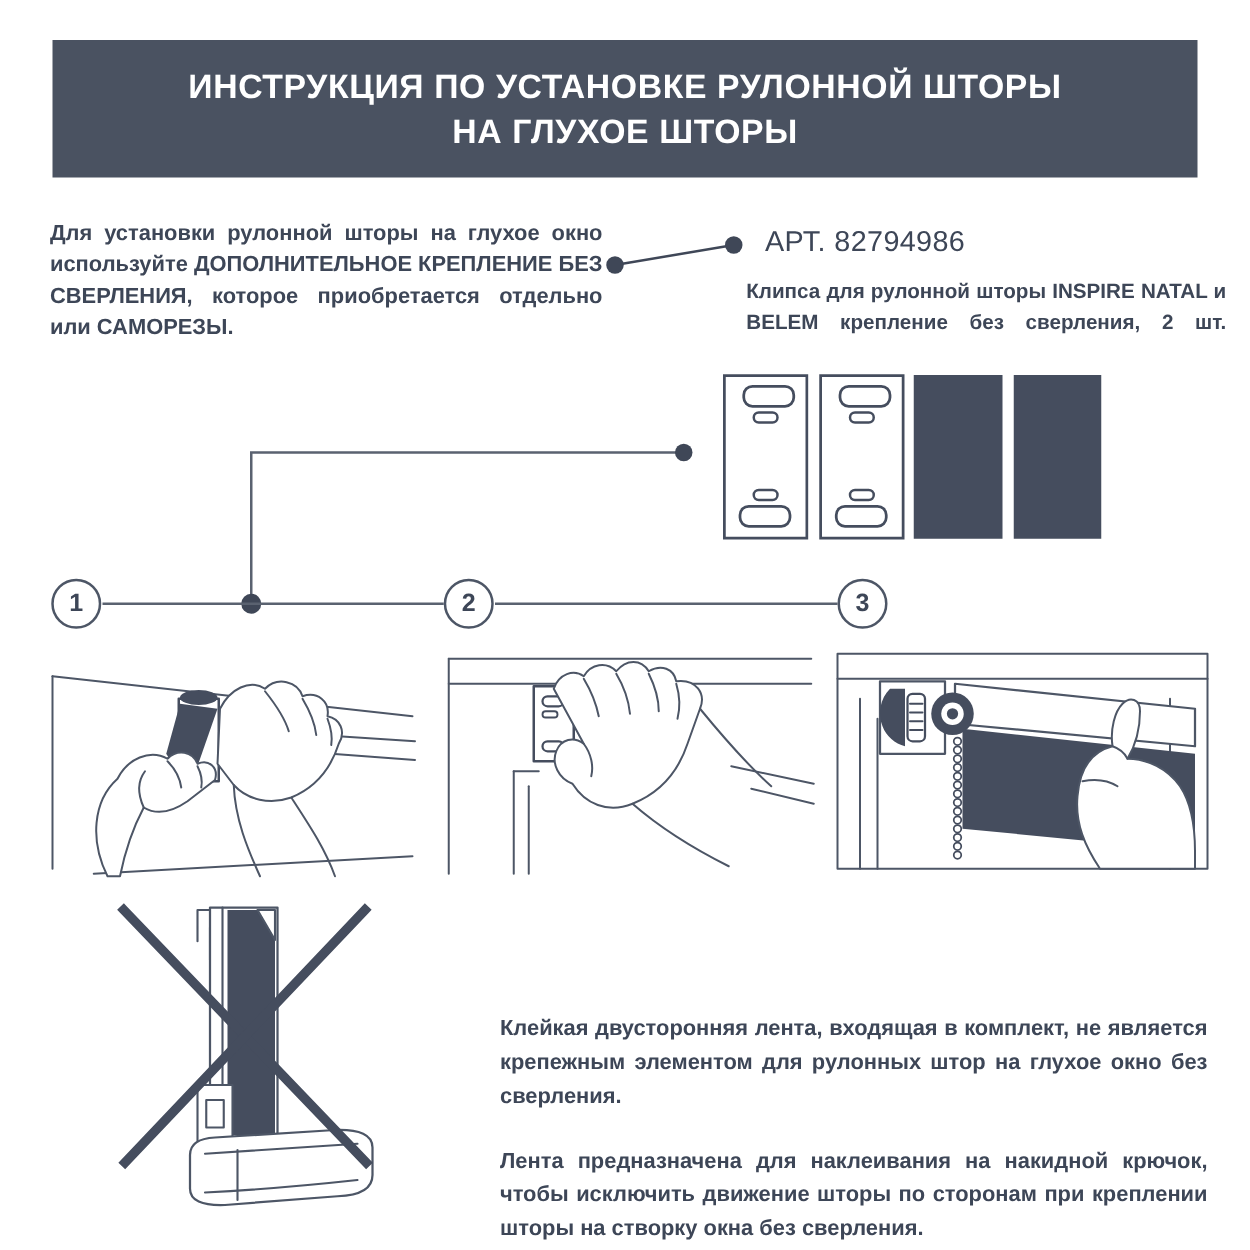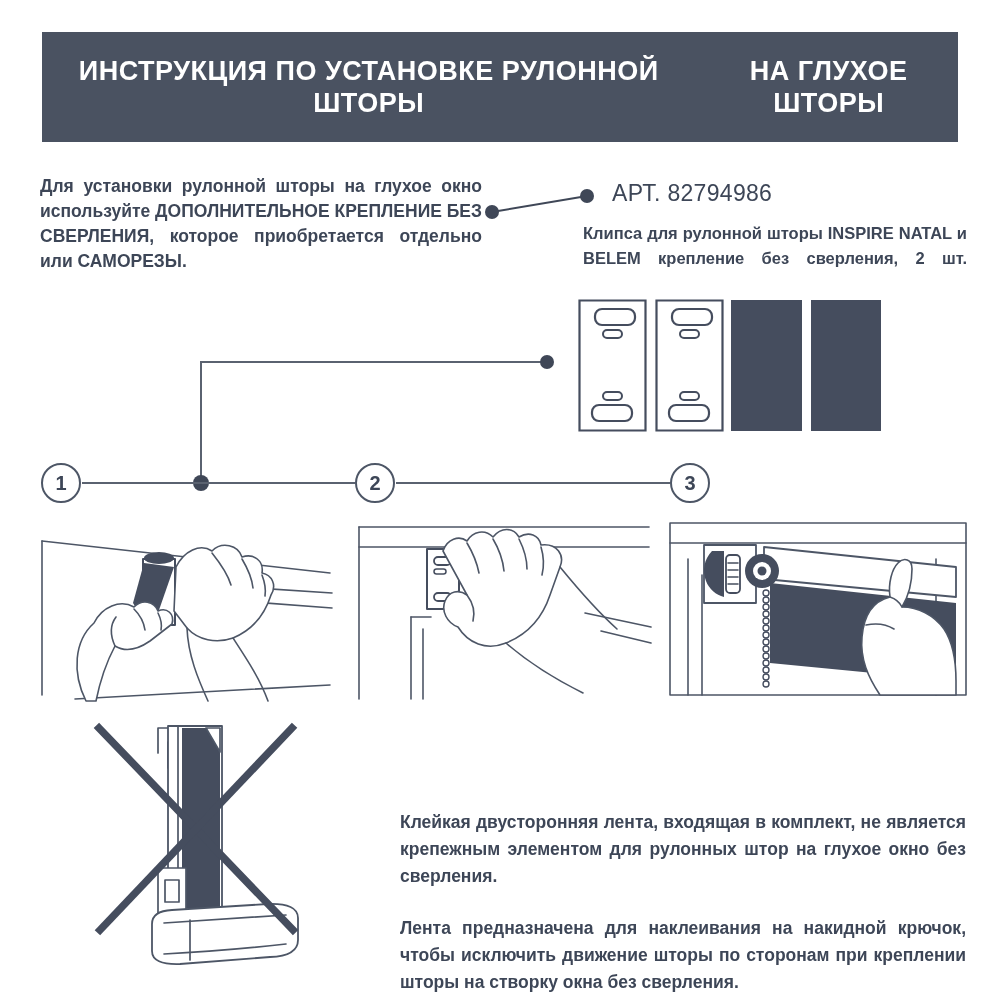--- a/index.html
+++ b/index.html
@@ -11,38 +11,38 @@
   html,body{margin:0;padding:0;background:#fff;}
   body{font-family:"Liberation Sans", sans-serif;}
   #page{
     position:relative;width:1000px;height:1000px;background:#ffffff;overflow:hidden;
   }
   .abs{position:absolute;}
   
   .header{
     left:42px;top:32px;width:916px;height:110px;
     background:#4a5261;
-    display:flex;flex-direction:row;align-items:center;justify-content:center;
+    display:flex;flex-direction:column;align-items:center;justify-content:center;
     gap:4px;
   }
   .header .t{
     color:#ffffff;font-weight:bold;font-size:27px;line-height:32px;letter-spacing:.5px;text-align:center;
   }
   
   .intro{
     left:40px;top:174px;width:442px;
     color:var(--text);font-weight:bold;font-size:17.5px;line-height:25px;
     text-align:justify;
   }
   .art{
     left:612px;top:180px;width:360px;
     color:var(--text);font-weight:normal;font-size:23px;letter-spacing:.3px;
   }
   .desc{
-    left:583px;top:221px;width:384px;
+    left:597px;top:221px;width:384px;
     color:var(--text);font-weight:bold;font-size:16.5px;line-height:25px;
     text-align:justify;text-align-last:justify;
   }
   
   .clip-dark{
     background:var(--dark);
   }
   
   .step-circle{
     width:40px;height:40px;border-radius:50%;

